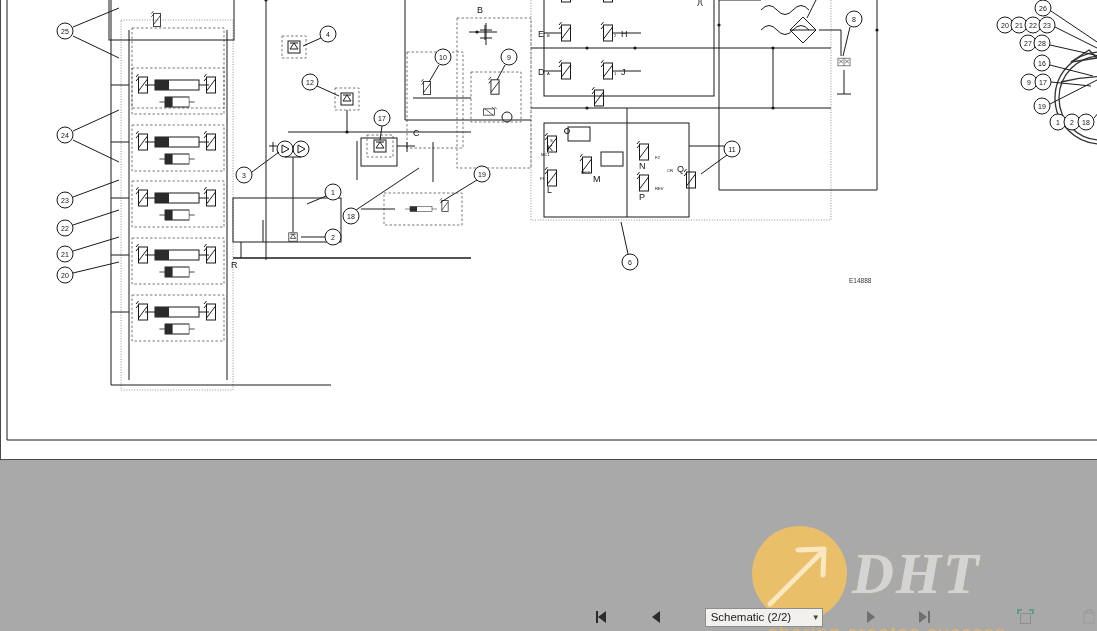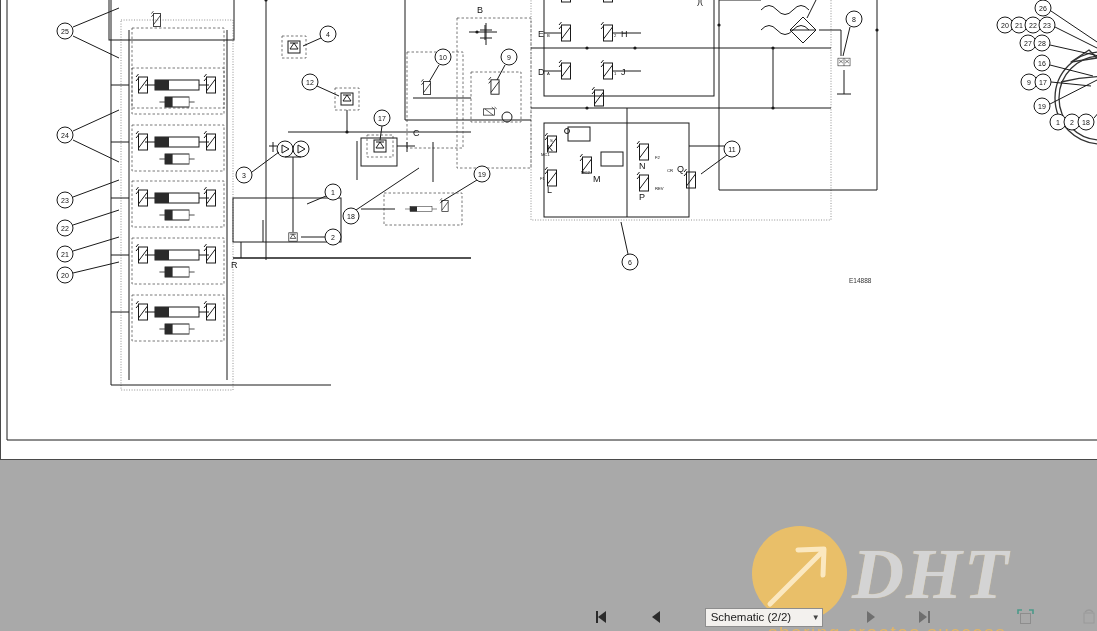--- a/index.html
+++ b/index.html
@@ -22,21 +22,21 @@
       background:#a9a9a9; }
 
   
   #watermark { position:absolute; left:752px; top:518px; width:345px; height:113px;
       pointer-events:none; }
   #wm-circle { position:absolute; left:0px; top:8px; width:95px; height:95px;
       border-radius:50%; background:#efc164; opacity:.92; }
   #wm-arrow { position:absolute; left:12px; top:20px; width:72px; height:72px; }
   #wm-dht { position:absolute; left:100px; top:18px;
       font-family:"Liberation Serif", serif; font-weight:bold; font-style:italic;
-      font-size:72px; letter-spacing:2px; color:#d4d4d4; text-shadow:0 0 1px #e6c98a;
+      font-size:58px; letter-spacing:2px; color:#d4d4d4; text-shadow:0 0 1px #e6c98a;
       line-height:76px; }
   #wm-tag { position:absolute; left:16px; top:104px; white-space:nowrap;
       font-family:"Liberation Sans", sans-serif; font-size:19px; letter-spacing:1.5px;
       color:#e2b567; }
 
   
   #toolbar { position:absolute; left:0; top:603px; width:1097px; height:28px;
       background:transparent; display:flex; align-items:center;gap:37px; }
   .tb-btn { width:20px; height:20px; display:flex; align-items:center;
       justify-content:center; cursor:pointer; }

